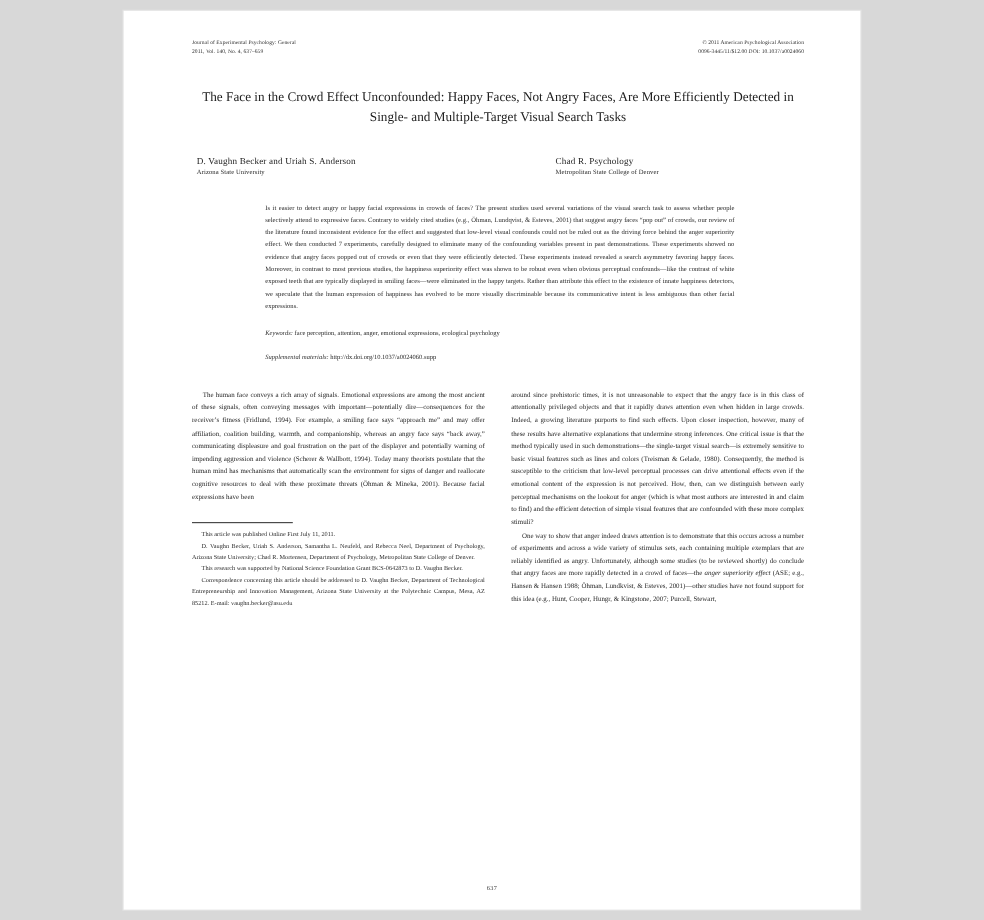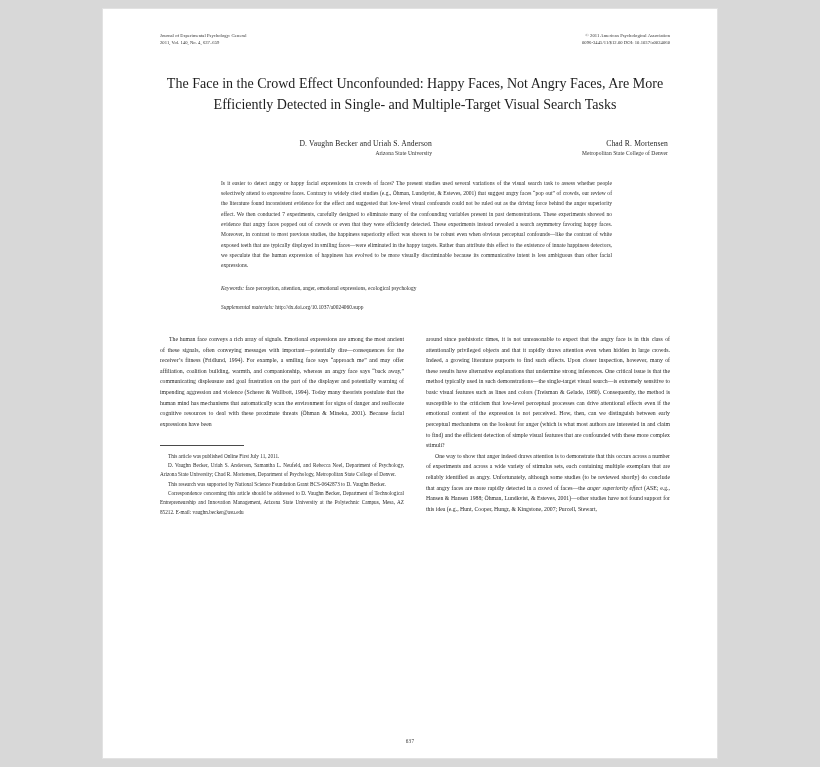--- a/index.html
+++ b/index.html
@@ -40,34 +40,34 @@
     color: #2e2e2e;
     letter-spacing: 0.06px;
   }
   .masthead .left { text-align: left; }
   .masthead .right { text-align: right; }
 
   
   .title {
     margin-top: 26px;
     text-align: center;
-    font-size: 14px;
+    font-size: 11px;
     line-height: 1.53;
     color: #1d1d1d;
     letter-spacing: 0.01px;
   }
 
   
   .authors-row {
     margin-top: 22px;
     display: flex;
     justify-content: space-between;
   }
   .author-block {
-    text-align: right;
+    text-align: left;
   }
   .author-block.first { width: 268px; margin-left: 4px; }
   .author-block.second { width: 205px; margin-right: 2px; }
   .author-block.center {
     width: 100%;
     margin-top: 17px;
   }
   .author-names {
     font-size: 7.6px;
     color: #1d1d1d;
@@ -173,21 +173,21 @@
     </div>
 
     <div class="title">The Face in the Crowd Effect Unconfounded: Happy Faces, Not Angry Faces, Are More Efficiently Detected in Single- and Multiple-Target Visual Search Tasks</div>
 
     <div class="authors-row">
       <div class="author-block first">
         <div class="author-names">D. Vaughn Becker and Uriah S. Anderson</div>
         <div class="author-affil">Arizona State University</div>
       </div>
       <div class="author-block second">
-        <div class="author-names">Chad R. Mortensen</div>
+        <div class="author-names">Chad R. Psychology</div>
         <div class="author-affil">Metropolitan State College of Denver</div>
       </div>
     </div>
 
     <div class="abstract">Is it easier to detect angry or happy facial expressions in crowds of faces? The present studies used several variations of the visual search task to assess whether people selectively attend to expressive faces. Contrary to widely cited studies (e.g., Öhman, Lundqvist, &amp; Esteves, 2001) that suggest angry faces “pop out” of crowds, our review of the literature found inconsistent evidence for the effect and suggested that low-level visual confounds could not be ruled out as the driving force behind the anger superiority effect. We then conducted 7 experiments, carefully designed to eliminate many of the confounding variables present in past demonstrations. These experiments showed no evidence that angry faces popped out of crowds or even that they were efficiently detected. These experiments instead revealed a search asymmetry favoring happy faces. Moreover, in contrast to most previous studies, the happiness superiority effect was shown to be robust even when obvious perceptual confounds—like the contrast of white exposed teeth that are typically displayed in smiling faces—were eliminated in the happy targets. Rather than attribute this effect to the existence of innate happiness detectors, we speculate that the human expression of happiness has evolved to be more visually discriminable because its communicative intent is less ambiguous than other facial expressions.</div>
 
     <div class="meta-line kw">
       <i>Keywords:</i><span> face perception, attention, anger, emotional expressions, ecological psychology</span>
     </div>
 

